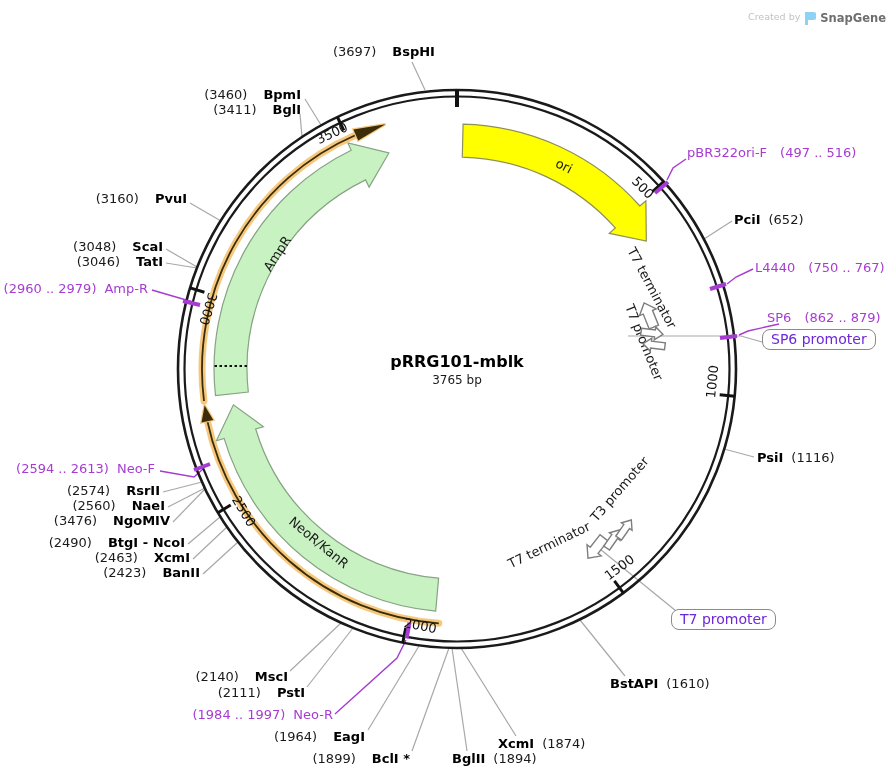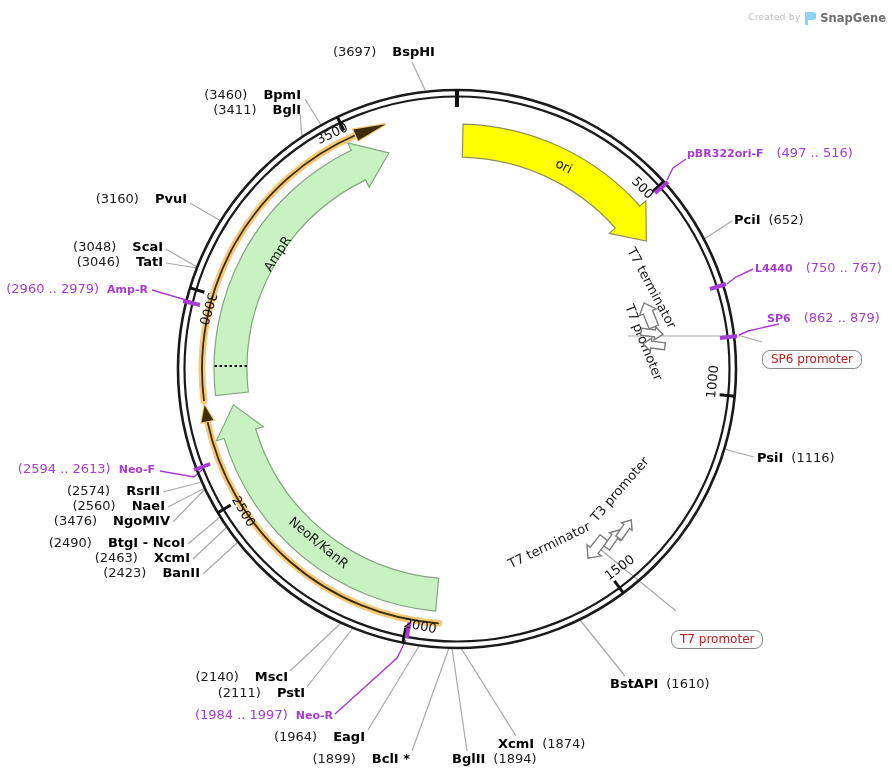--- a/index.html
+++ b/index.html
@@ -5,25 +5,25 @@
   html,body{margin:0;padding:0;background:#fff;}
   #stage{position:relative;width:892px;height:778px;background:#fff;overflow:hidden;
          font-family:"DejaVu Sans","Liberation Sans",sans-serif;}
   #plasmid-svg{position:absolute;left:0;top:0;}
   .lbl{position:absolute;white-space:nowrap;font-size:12.5px;color:#1a1a1a;line-height:14px;}
   .lbl .enz{font-weight:bold;font-size:13px;color:#000;}
   .lbl .pos{font-size:13px;color:#1a1a1a;}
   .lbl .pos + .enz{margin-left:16px;}
   .lbl .enz + .pos{margin-left:8px;}
   .lbl.primer, .lbl.primer .pos{color:#a63cd1;}
-  .lbl.primer .pname{color:#a63cd1;font-size:11px;font-weight:bold;}
+  .lbl.primer .pname{color:#a63cd1;font-size:13px;}
   .lbl.primer .pname + .pos{margin-left:13px;}
   .lbl.primer .pos + .pname{margin-left:8px;}
-  .boxlbl{position:absolute;white-space:nowrap;font-size:12px;color:#b91c1c;background:#fff;
-          border:1px solid #8a8a8a;border-radius:8px;padding:1px 8px 2px 8px;margin-top:21px;}
+  .boxlbl{position:absolute;white-space:nowrap;font-size:14px;color:#6d28d9;background:#fff;
+          border:1px solid #8a8a8a;border-radius:8px;padding:1px 8px 2px 8px;}
   #map-title{position:absolute;left:457px;top:352px;transform:translateX(-50%);text-align:center;}
   #map-title .tname{font-size:16px;font-weight:bold;color:#000;}
   #map-title .tlen{font-size:12px;color:#1a1a1a;margin-top:2px;}
   #watermark{position:absolute;right:6px;top:4px;display:flex;align-items:flex-start;gap:4px;margin-top:7px;}
   #watermark .created{font-size:9.5px;color:#c2c2c2;}
   #watermark .brand{font-size:11.5px;color:#6e6e6e;font-weight:700;}
   svg text{font-family:"DejaVu Sans","Liberation Sans",sans-serif;}
   .ticknum{font-size:13px;fill:#111;}
   .arclbl{font-size:13px;fill:#1a1a1a;}
   .innerlbl{font-size:13px;fill:#1a1a1a;}
@@ -136,20 +136,24 @@
       <path transform="translate(654,345) rotate(187)" d="M -11 -3.5 L 3 -3.5 L 3 -6.5 L 11 0 L 3 6.5 L 3 3.5 L -11 3.5 Z"></path>
     </g>
 
     <g fill="#fff" stroke="#7d7d7d" stroke-width="1.4">
       <path transform="translate(596,548) rotate(128)" d="M -13 -5 L 3 -5 L 3 -9 L 13 0 L 3 9 L 3 5 L -13 5 Z"></path>
       <path transform="translate(613,539) rotate(-55)" d="M -11 -3.5 L 3 -3.5 L 3 -6.5 L 11 0 L 3 6.5 L 3 3.5 L -11 3.5 Z"></path>
       <path transform="translate(625,529) rotate(-55)" d="M -11 -3.5 L 3 -3.5 L 3 -6.5 L 11 0 L 3 6.5 L 3 3.5 L -11 3.5 Z"></path>
     </g>
   </svg>
 
+  <div id="map-title">
+    <div class="tname">pRRG101-mblk</div>
+    <div class="tlen">3765 bp</div>
+  </div>
 
   <div class="lbl" style="left:333px;top:45px"><span class="pos">(3697)</span><span class="enz">BspHI</span></div>
   <div class="lbl" style="right:591px;top:88px"><span class="pos">(3460)</span><span class="enz">BpmI</span></div>
   <div class="lbl" style="right:591px;top:103px"><span class="pos">(3411)</span><span class="enz">BglI</span></div>
   <div class="lbl" style="right:705px;top:192px"><span class="pos">(3160)</span><span class="enz">PvuI</span></div>
   <div class="lbl" style="right:729px;top:240px"><span class="pos">(3048)</span><span class="enz">ScaI</span></div>
   <div class="lbl" style="right:729px;top:255px"><span class="pos">(3046)</span><span class="enz">TatI</span></div>
   <div class="lbl primer" style="right:744px;top:282px"><span class="pos">(2960 .. 2979)</span><span class="pname">Amp-R</span></div>
   <div class="lbl primer" style="right:737px;top:462px"><span class="pos">(2594 .. 2613)</span><span class="pname">Neo-F</span></div>
   <div class="lbl" style="right:732px;top:484px"><span class="pos">(2574)</span><span class="enz">RsrII</span></div>

